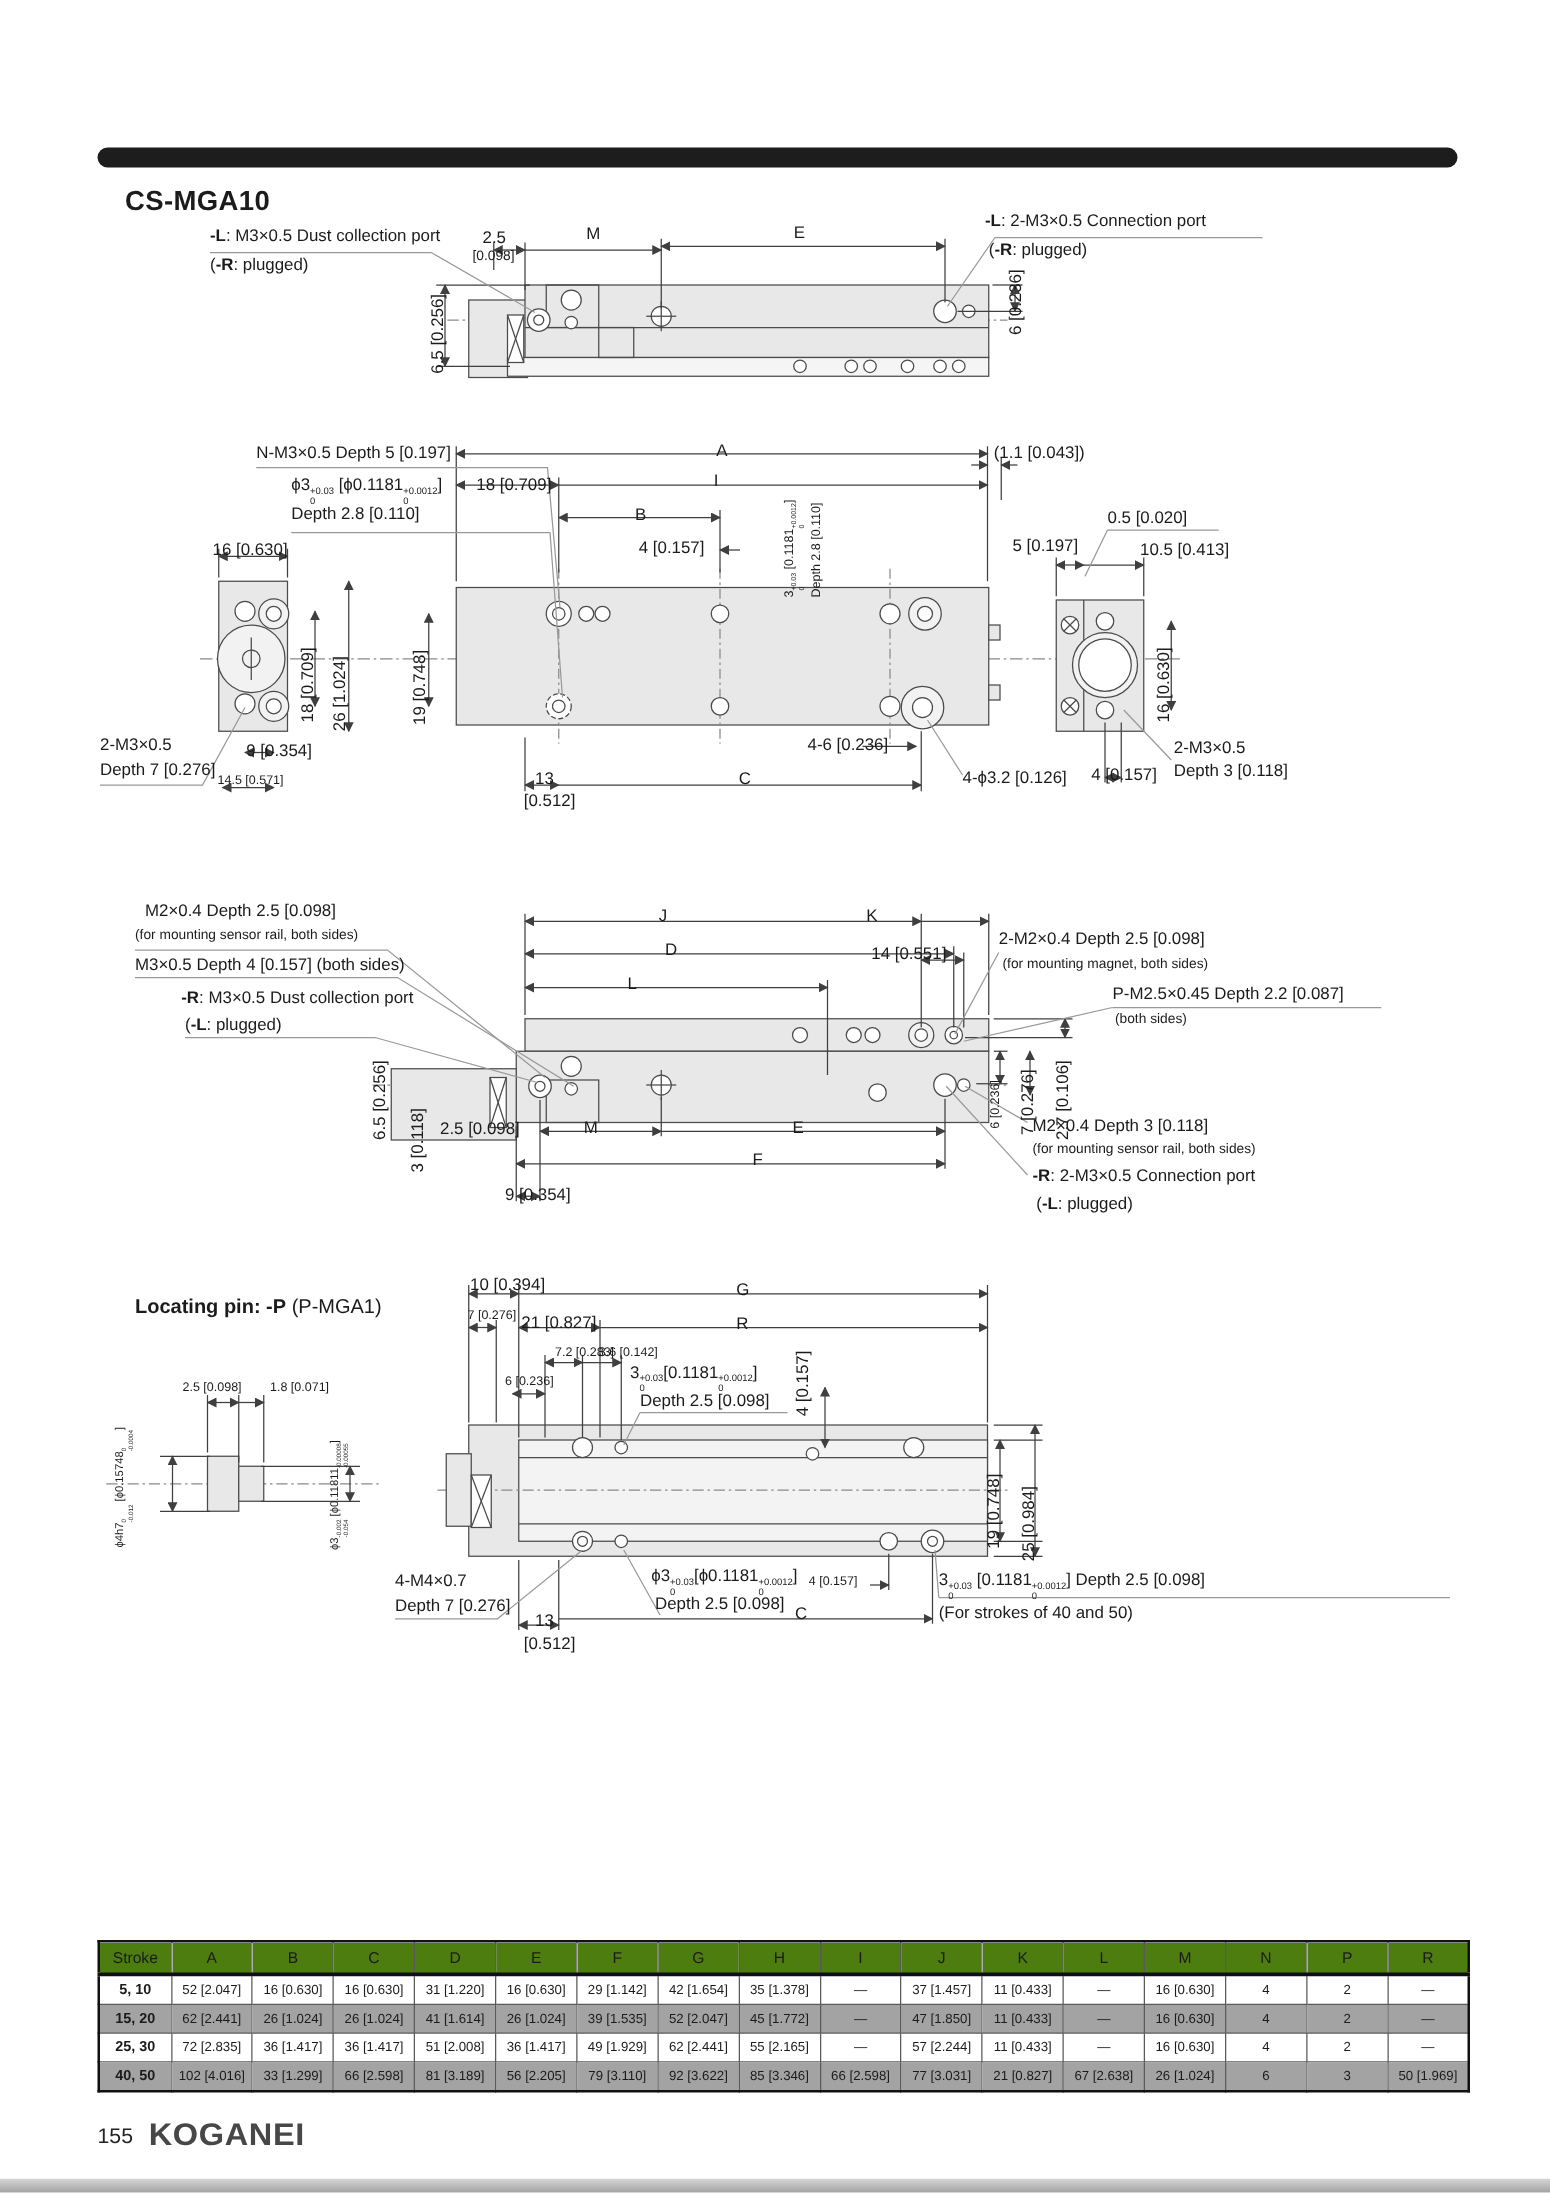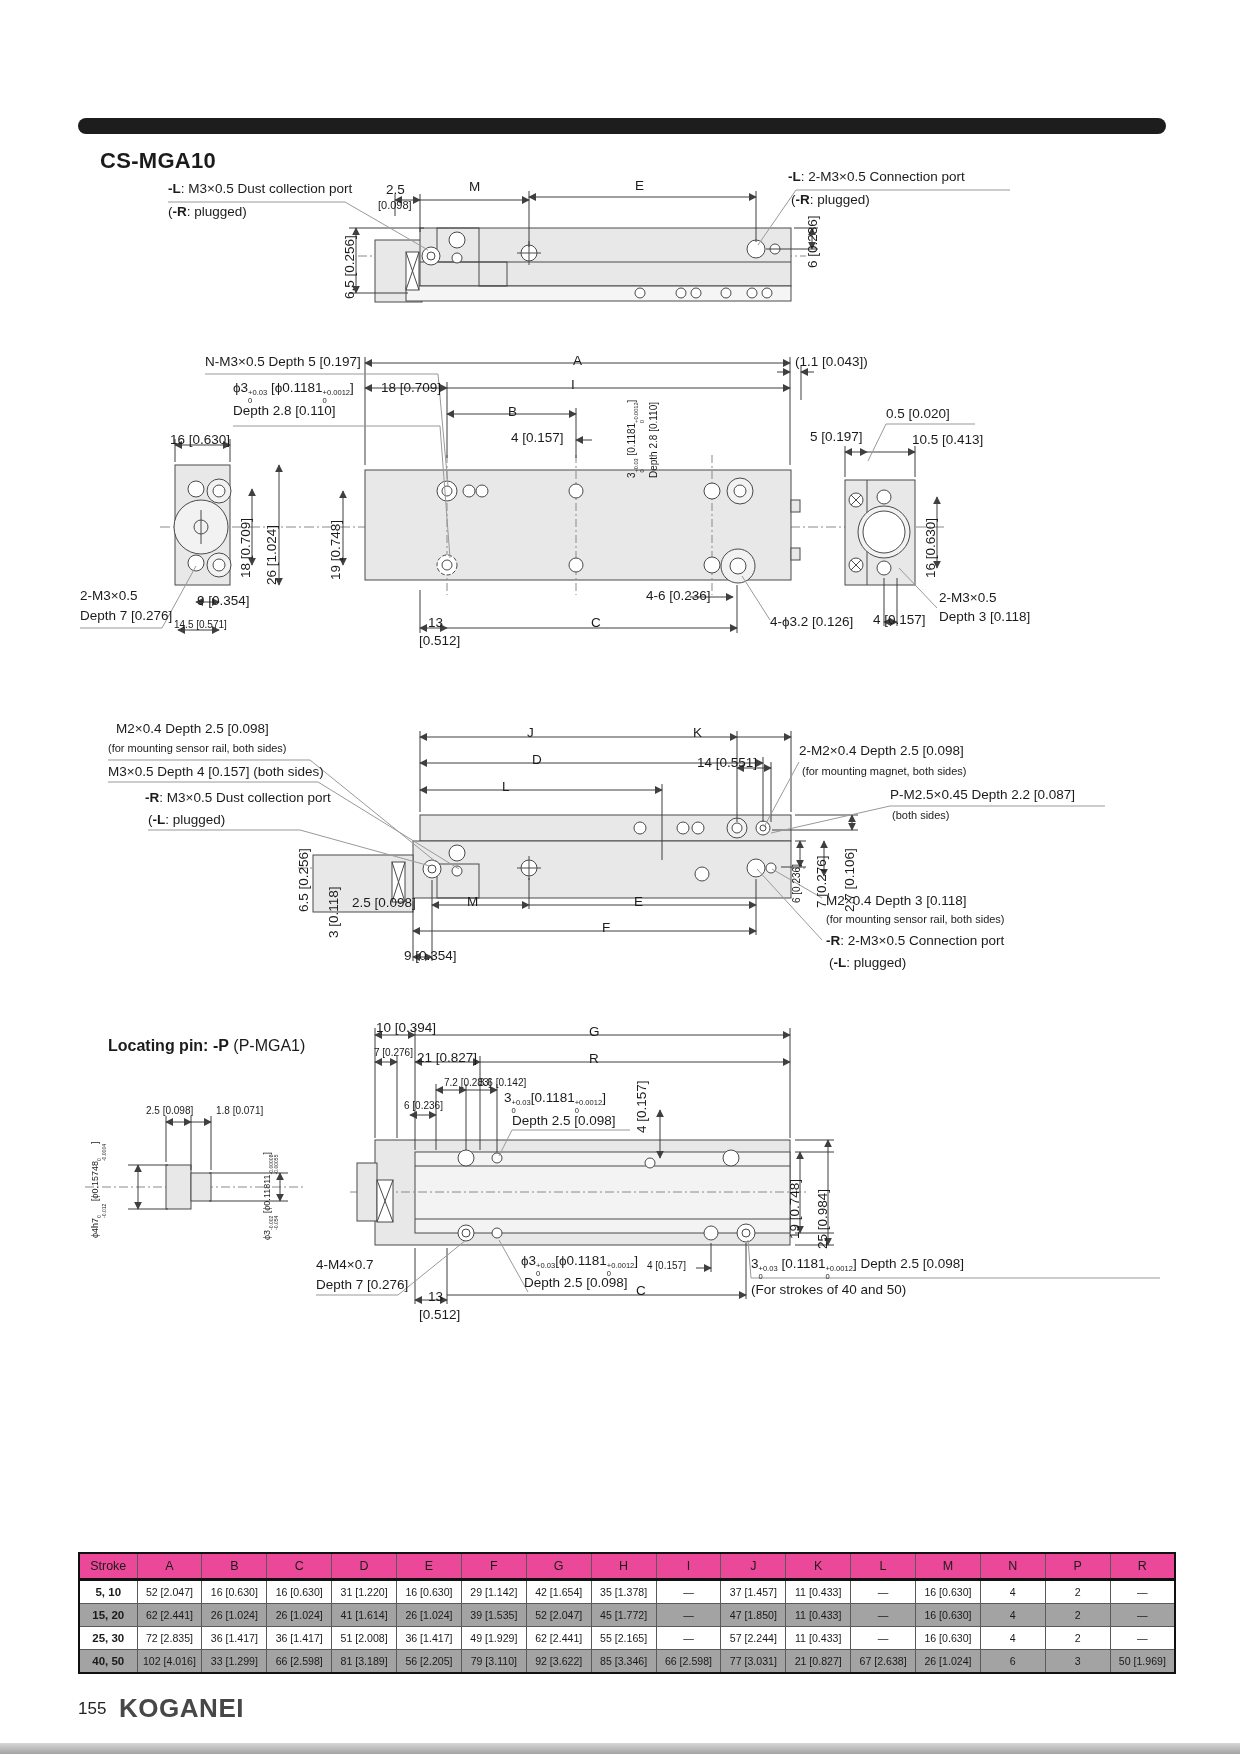--- a/index.html
+++ b/index.html
@@ -10,21 +10,21 @@
 .header .units{font-size:15px;font-weight:bold}
 .header-bar{position:absolute;left:78px;top:118px;width:1088px;height:16px;background:#1d1d1d;border-radius:8px}
 .model{position:absolute;left:100px;top:148px;font-size:22px;font-weight:bold;letter-spacing:.3px}
 svg.art{position:absolute;left:0;top:0}
 #labels .lbl{position:absolute;white-space:nowrap;font-size:13.5px;line-height:1.12;color:#1b1b1b}
 #labels .lbl b{font-weight:bold}
 .lbl.rot{transform:rotate(-90deg);transform-origin:0 0}
 .tol{display:inline-flex;flex-direction:column;font-size:.56em;line-height:1.05;vertical-align:-3px;text-align:left}
 #dims-table{position:absolute;left:78px;top:1552px;width:1098px;border-collapse:collapse;table-layout:fixed;font-size:10.6px;border:2px solid #111}
 #dims-table th,#dims-table td{border:1px solid #5a5a5a;text-align:center;padding:5px 0;overflow:hidden}
-#dims-table th{font-weight:normal;font-size:12.5px;background:#ec4899}
+#dims-table th{font-weight:normal;font-size:12.5px;background:#4d7c0f}
 #dims-table thead tr{border-bottom:3px solid #111}
 #dims-table td.stroke{font-weight:bold;font-size:11.5px}
 #dims-table tr.shade td{background:#a3a3a3}
 .footer{position:absolute;left:78px;top:1694px;display:flex;align-items:center;gap:13px}
 .pagenum{font-size:17px;color:#222}
 .brand{font-size:25px;font-weight:bold;color:#474747;letter-spacing:.5px;transform:scaleX(1.04);transform-origin:left}
 .bottom-strip{position:absolute;left:0;bottom:0;width:100%;height:11px;background:linear-gradient(#d6d6d6,#a3a3a3)}
 </style>
 </head>
 <body>

